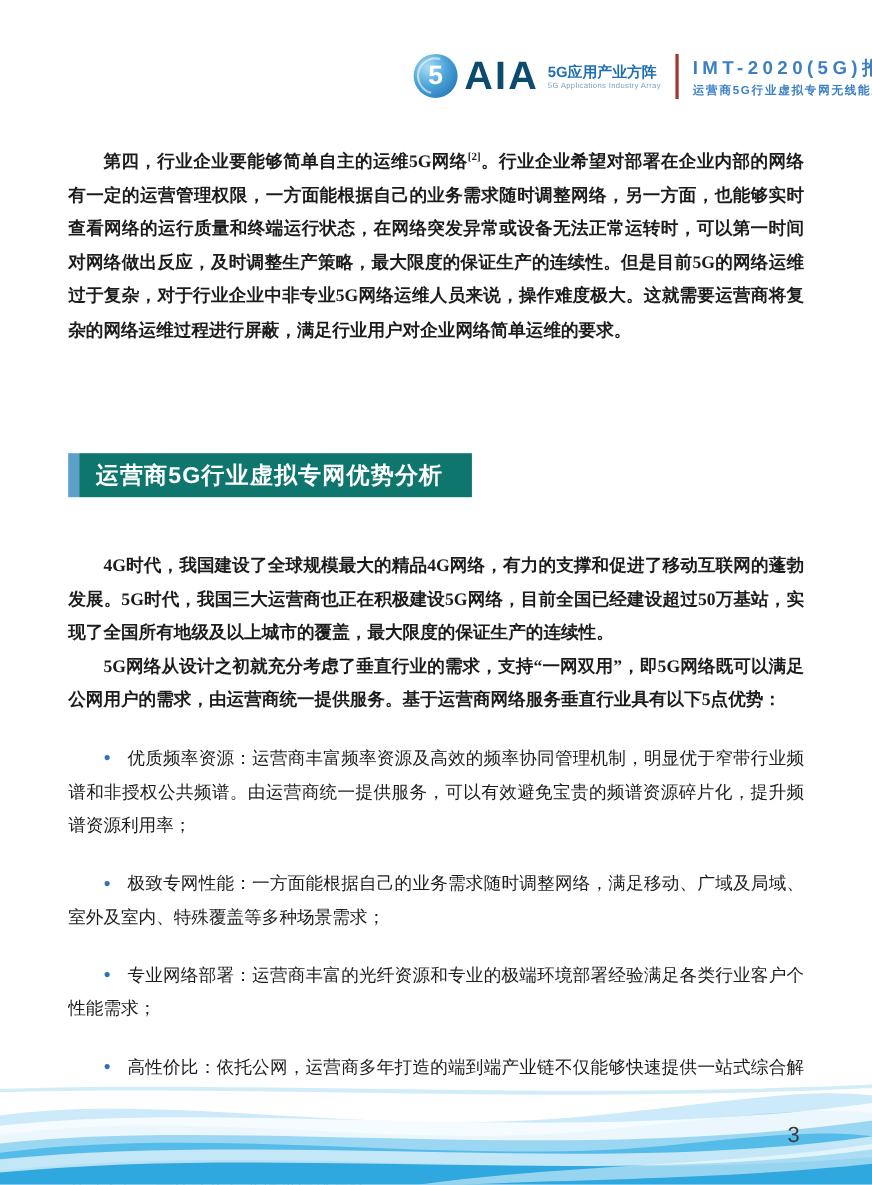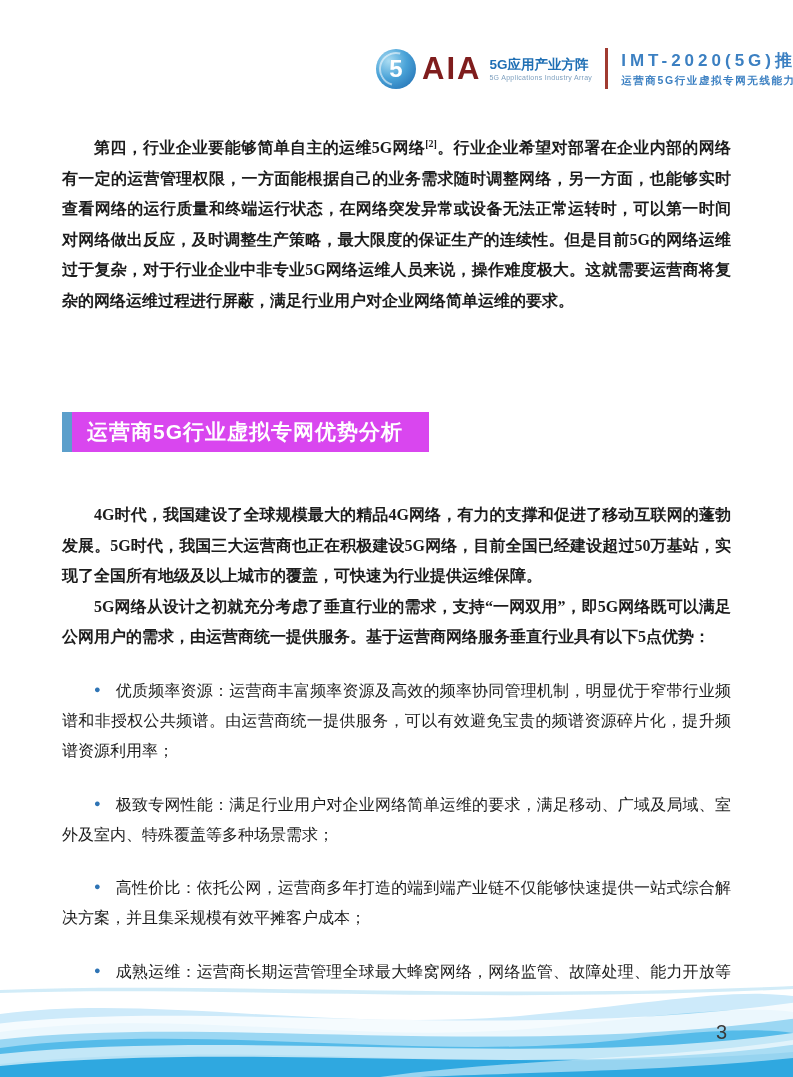--- a/index.html
+++ b/index.html
@@ -41,21 +41,21 @@
     border-bottom-color: transparent;
     transform: rotate(-30deg);
   }
   .logo-five {
     position: absolute; inset: 0;
     display: flex; align-items: center; justify-content: center;
     color: #ffffff; font-weight: bold; font-size: 24px;
     font-family: "Liberation Sans", sans-serif;
   }
   .logo-acronym {
-    color: #7f1d1d; font-weight: bold; font-size: 31px;
+    color: #0c4a6e; font-weight: bold; font-size: 36px;
     letter-spacing: 2px;
     font-family: "Liberation Sans", sans-serif;
   }
   .logo-names { display: flex; flex-direction: column; justify-content: space-between; margin-left: 2px; }
   .logo-cn {
     color: #1f6fb4; font-weight: bold; font-size: 13.5px;
     font-family: "Liberation Sans", sans-serif;
     white-space: nowrap;
   }
   .logo-en {
@@ -99,21 +99,21 @@
   .para .sup { font-size: 10px; vertical-align: super; line-height: 0; }
 
   .section-banner {
     margin-top: 96px;
     margin-bottom: 48px;
     display: inline-flex;
     align-items: stretch;
   }
   .banner-accent { width: 10px; background: #5c9fcb; }
   .banner-main {
-    background: #d946ef;
+    background: #0f766e;
     color: #ffffff;
     font-weight: bold;
     font-size: 21px;
     letter-spacing: 1px;
     padding: 6px 26px 6px 15px;
     font-family: "Liberation Sans", sans-serif;
     white-space: nowrap;
   }
 
   .bullet-item {
@@ -174,25 +174,26 @@
 
     <p class="para"><span>第四，行业企业要能够简单自主的运维5G网络</span><span class="sup">[2]</span><span>。行业企业希望对部署在企业内部的网络有一定的运营管理权限，一方面能根据自己的业务需求随时调整网络，另一方面，也能够实时查看网络的运行质量和终端运行状态，在网络突发异常或设备无法正常运转时，可以第一时间对网络做出反应，及时调整生产策略，最大限度的保证生产的连续性。但是目前5G的网络运维过于复杂，对于行业企业中非专业5G网络运维人员来说，操作难度极大。这就需要运营商将复杂的网络运维过程进行屏蔽，满足行业用户对企业网络简单运维的要求。</span></p>
 
     <div>
       <div class="section-banner">
         <div class="banner-accent"></div>
         <div class="banner-main">运营商5G行业虚拟专网优势分析</div>
       </div>
     </div>
 
-    <p class="para">4G时代，我国建设了全球规模最大的精品4G网络，有力的支撑和促进了移动互联网的蓬勃发展。5G时代，我国三大运营商也正在积极建设5G网络，目前全国已经建设超过50万基站，实现了全国所有地级及以上城市的覆盖，可快速为行业提供运维保障。</p>
+    <p class="para">4G时代，我国建设了全球规模最大的精品4G网络，有力的支撑和促进了移动互联网的蓬勃发展。5G时代，我国三大运营商也正在积极建设5G网络，目前全国已经建设超过50万基站，实现了全国所有地级及以上城市的覆盖，最大限度的保证生产的连续性。</p>
     <p class="para">5G网络从设计之初就充分考虑了垂直行业的需求，支持“一网双用”，即5G网络既可以满足公网用户的需求，由运营商统一提供服务。基于运营商网络服务垂直行业具有以下5点优势：</p>
 
     <p class="bullet-item"><span class="bullet-dot">●</span><span>优质频率资源：运营商丰富频率资源及高效的频率协同管理机制，明显优于窄带行业频谱和非授权公共频谱。由运营商统一提供服务，可以有效避免宝贵的频谱资源碎片化，提升频谱资源利用率；</span></p>
-    <p class="bullet-item"><span class="bullet-dot">●</span><span>极致专网性能：满足行业用户对企业网络简单运维的要求，满足移动、广域及局域、室外及室内、特殊覆盖等多种场景需求；</span></p>
+    <p class="bullet-item"><span class="bullet-dot">●</span><span>极致专网性能：一方面能根据自己的业务需求随时调整网络，满足移动、广域及局域、室外及室内、特殊覆盖等多种场景需求；</span></p>
+    <p class="bullet-item"><span class="bullet-dot">●</span><span>专业网络部署：运营商丰富的光纤资源和专业的极端环境部署经验满足各类行业客户个性能需求；</span></p>
     <p class="bullet-item"><span class="bullet-dot">●</span><span>高性价比：依托公网，运营商多年打造的端到端产业链不仅能够快速提供一站式综合解决方案，并且集采规模有效平摊客户成本；</span></p>
     <p class="bullet-item"><span class="bullet-dot">●</span><span>成熟运维：运营商长期运营管理全球最大蜂窝网络，网络监管、故障处理、能力开放等基础良好，可快速为行业提供运维保障。</span></p>
 
   </div>
 
   <span class="page-number">3</span>
 
   <svg class="footer-wave" viewBox="0 0 793 97" preserveAspectRatio="none" xmlns="http://www.w3.org/2000/svg">
     <rect width="793" height="97" fill="#ffffff"></rect>
     <path d="M0,34 C150,14 330,52 520,36 C650,24 730,8 793,16 L793,97 L0,97 Z" fill="#cdeafa"></path>

